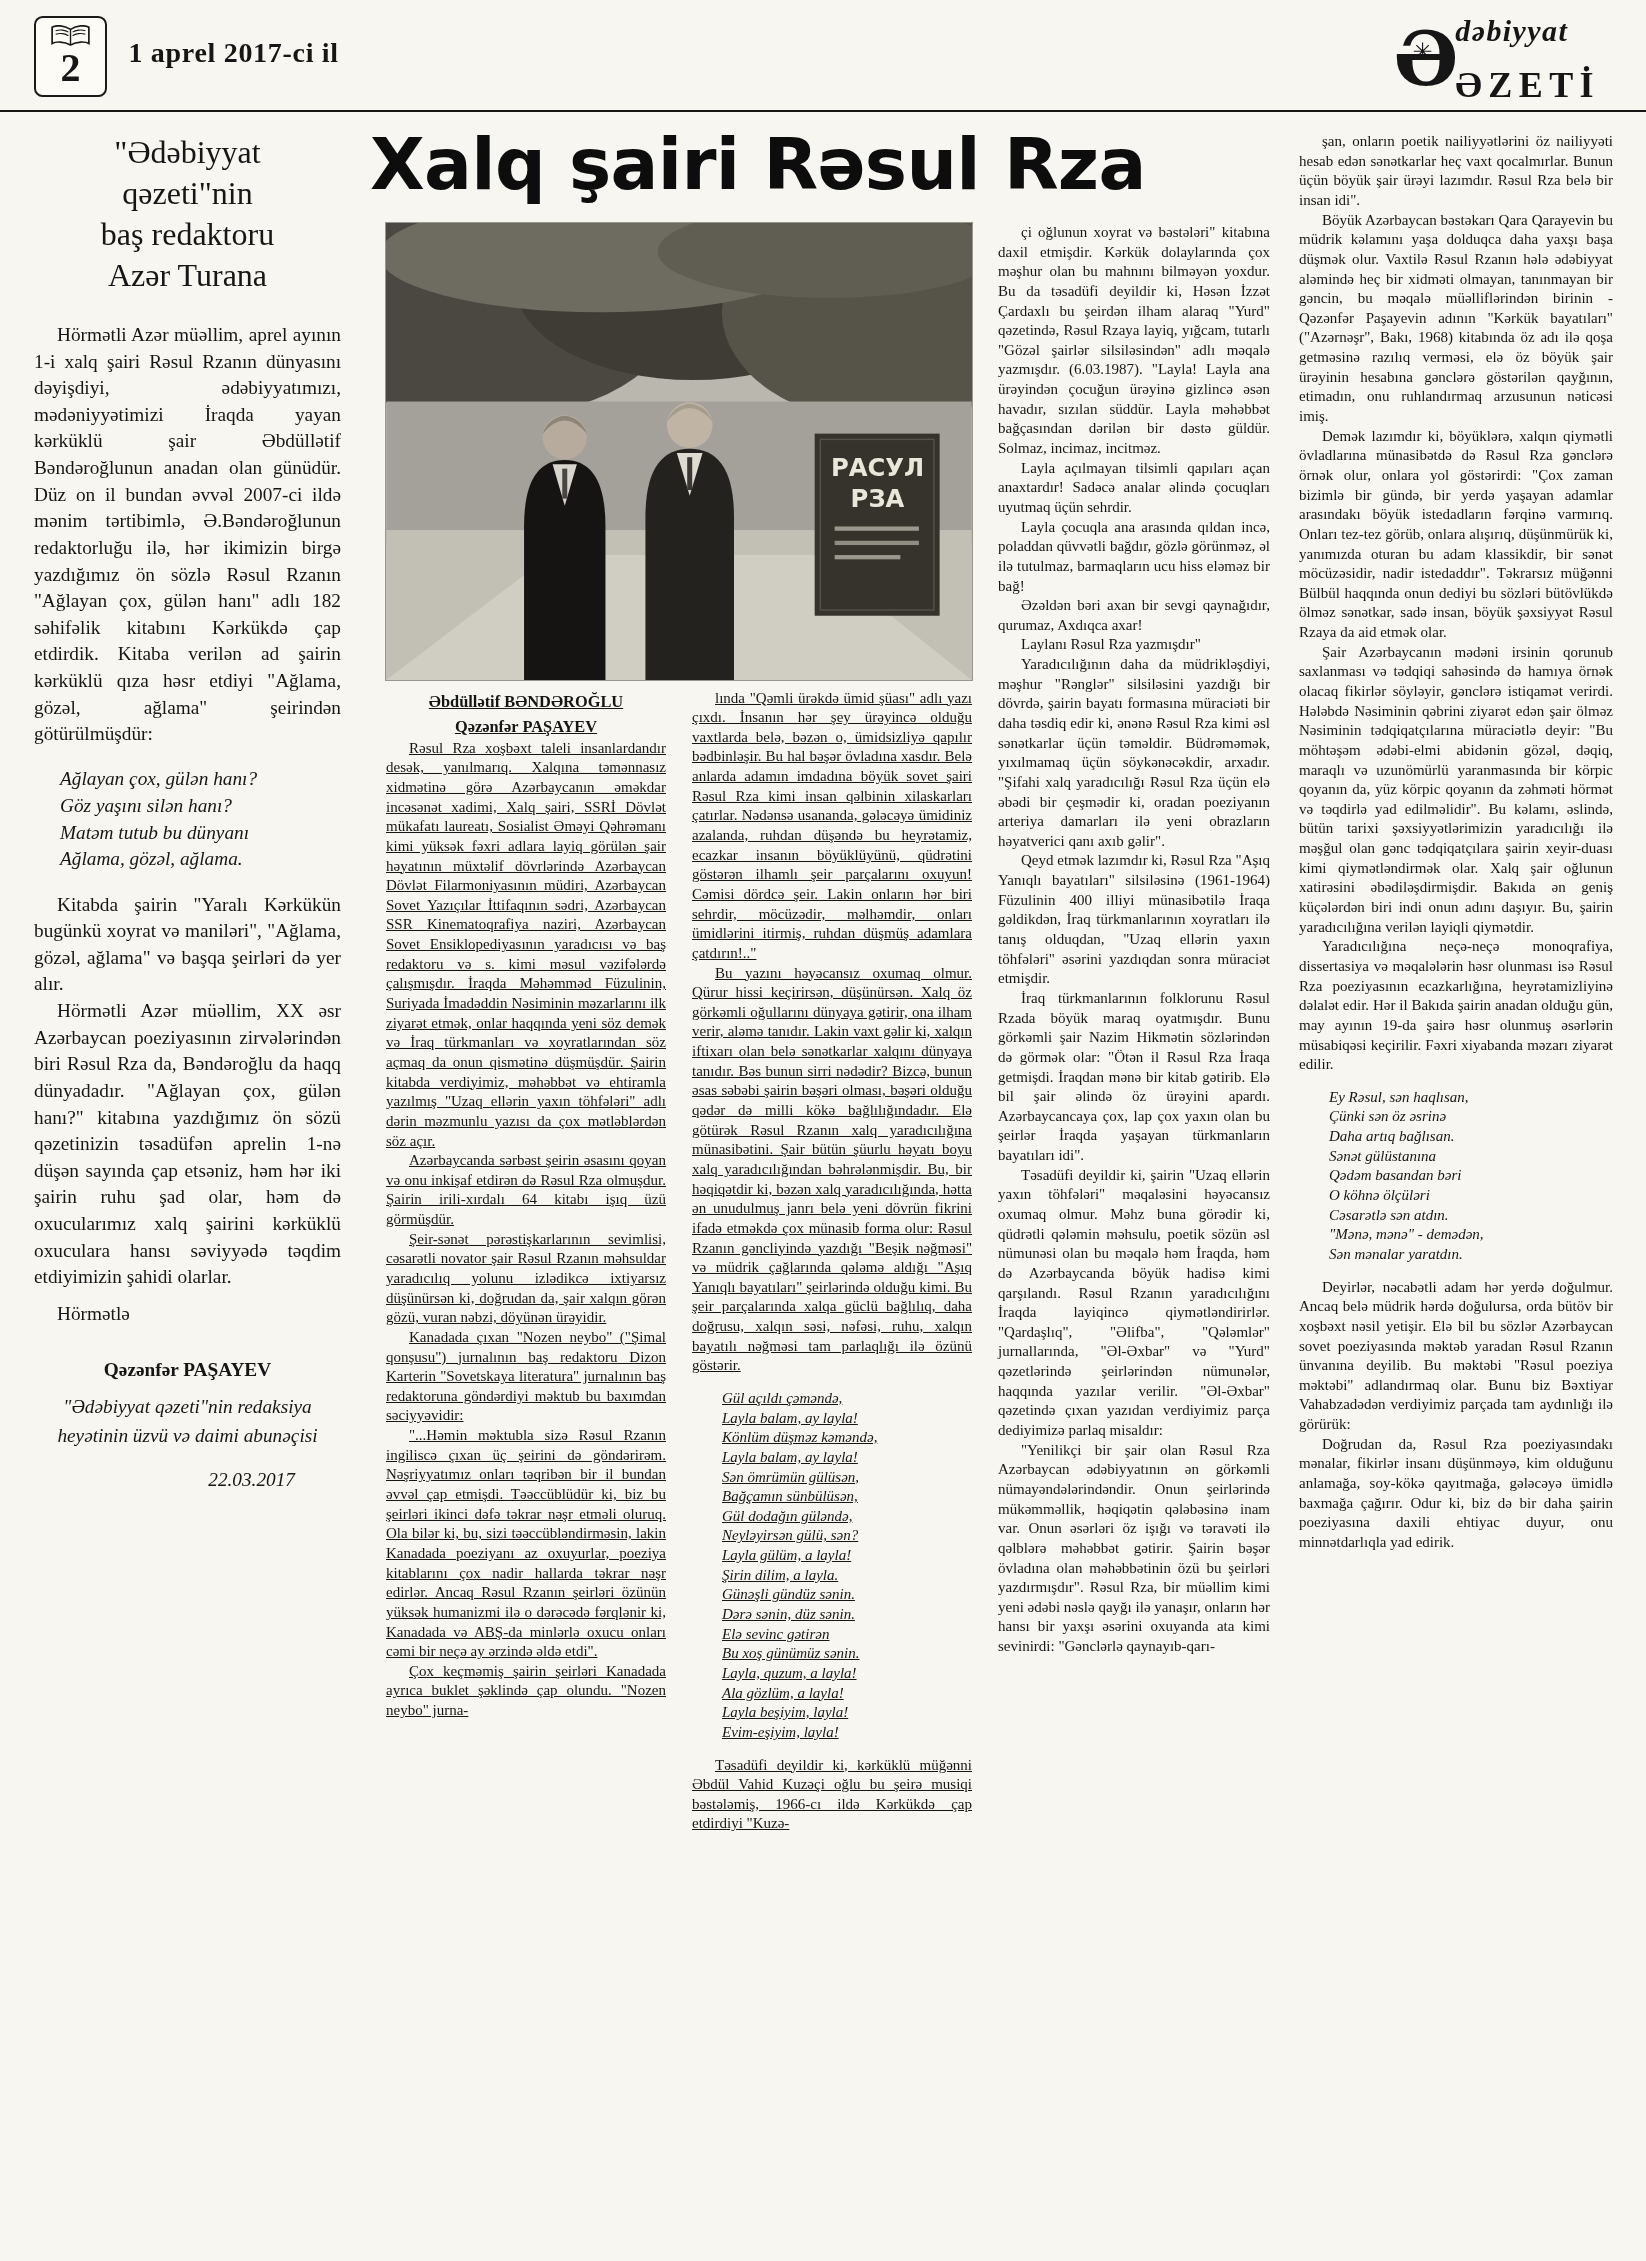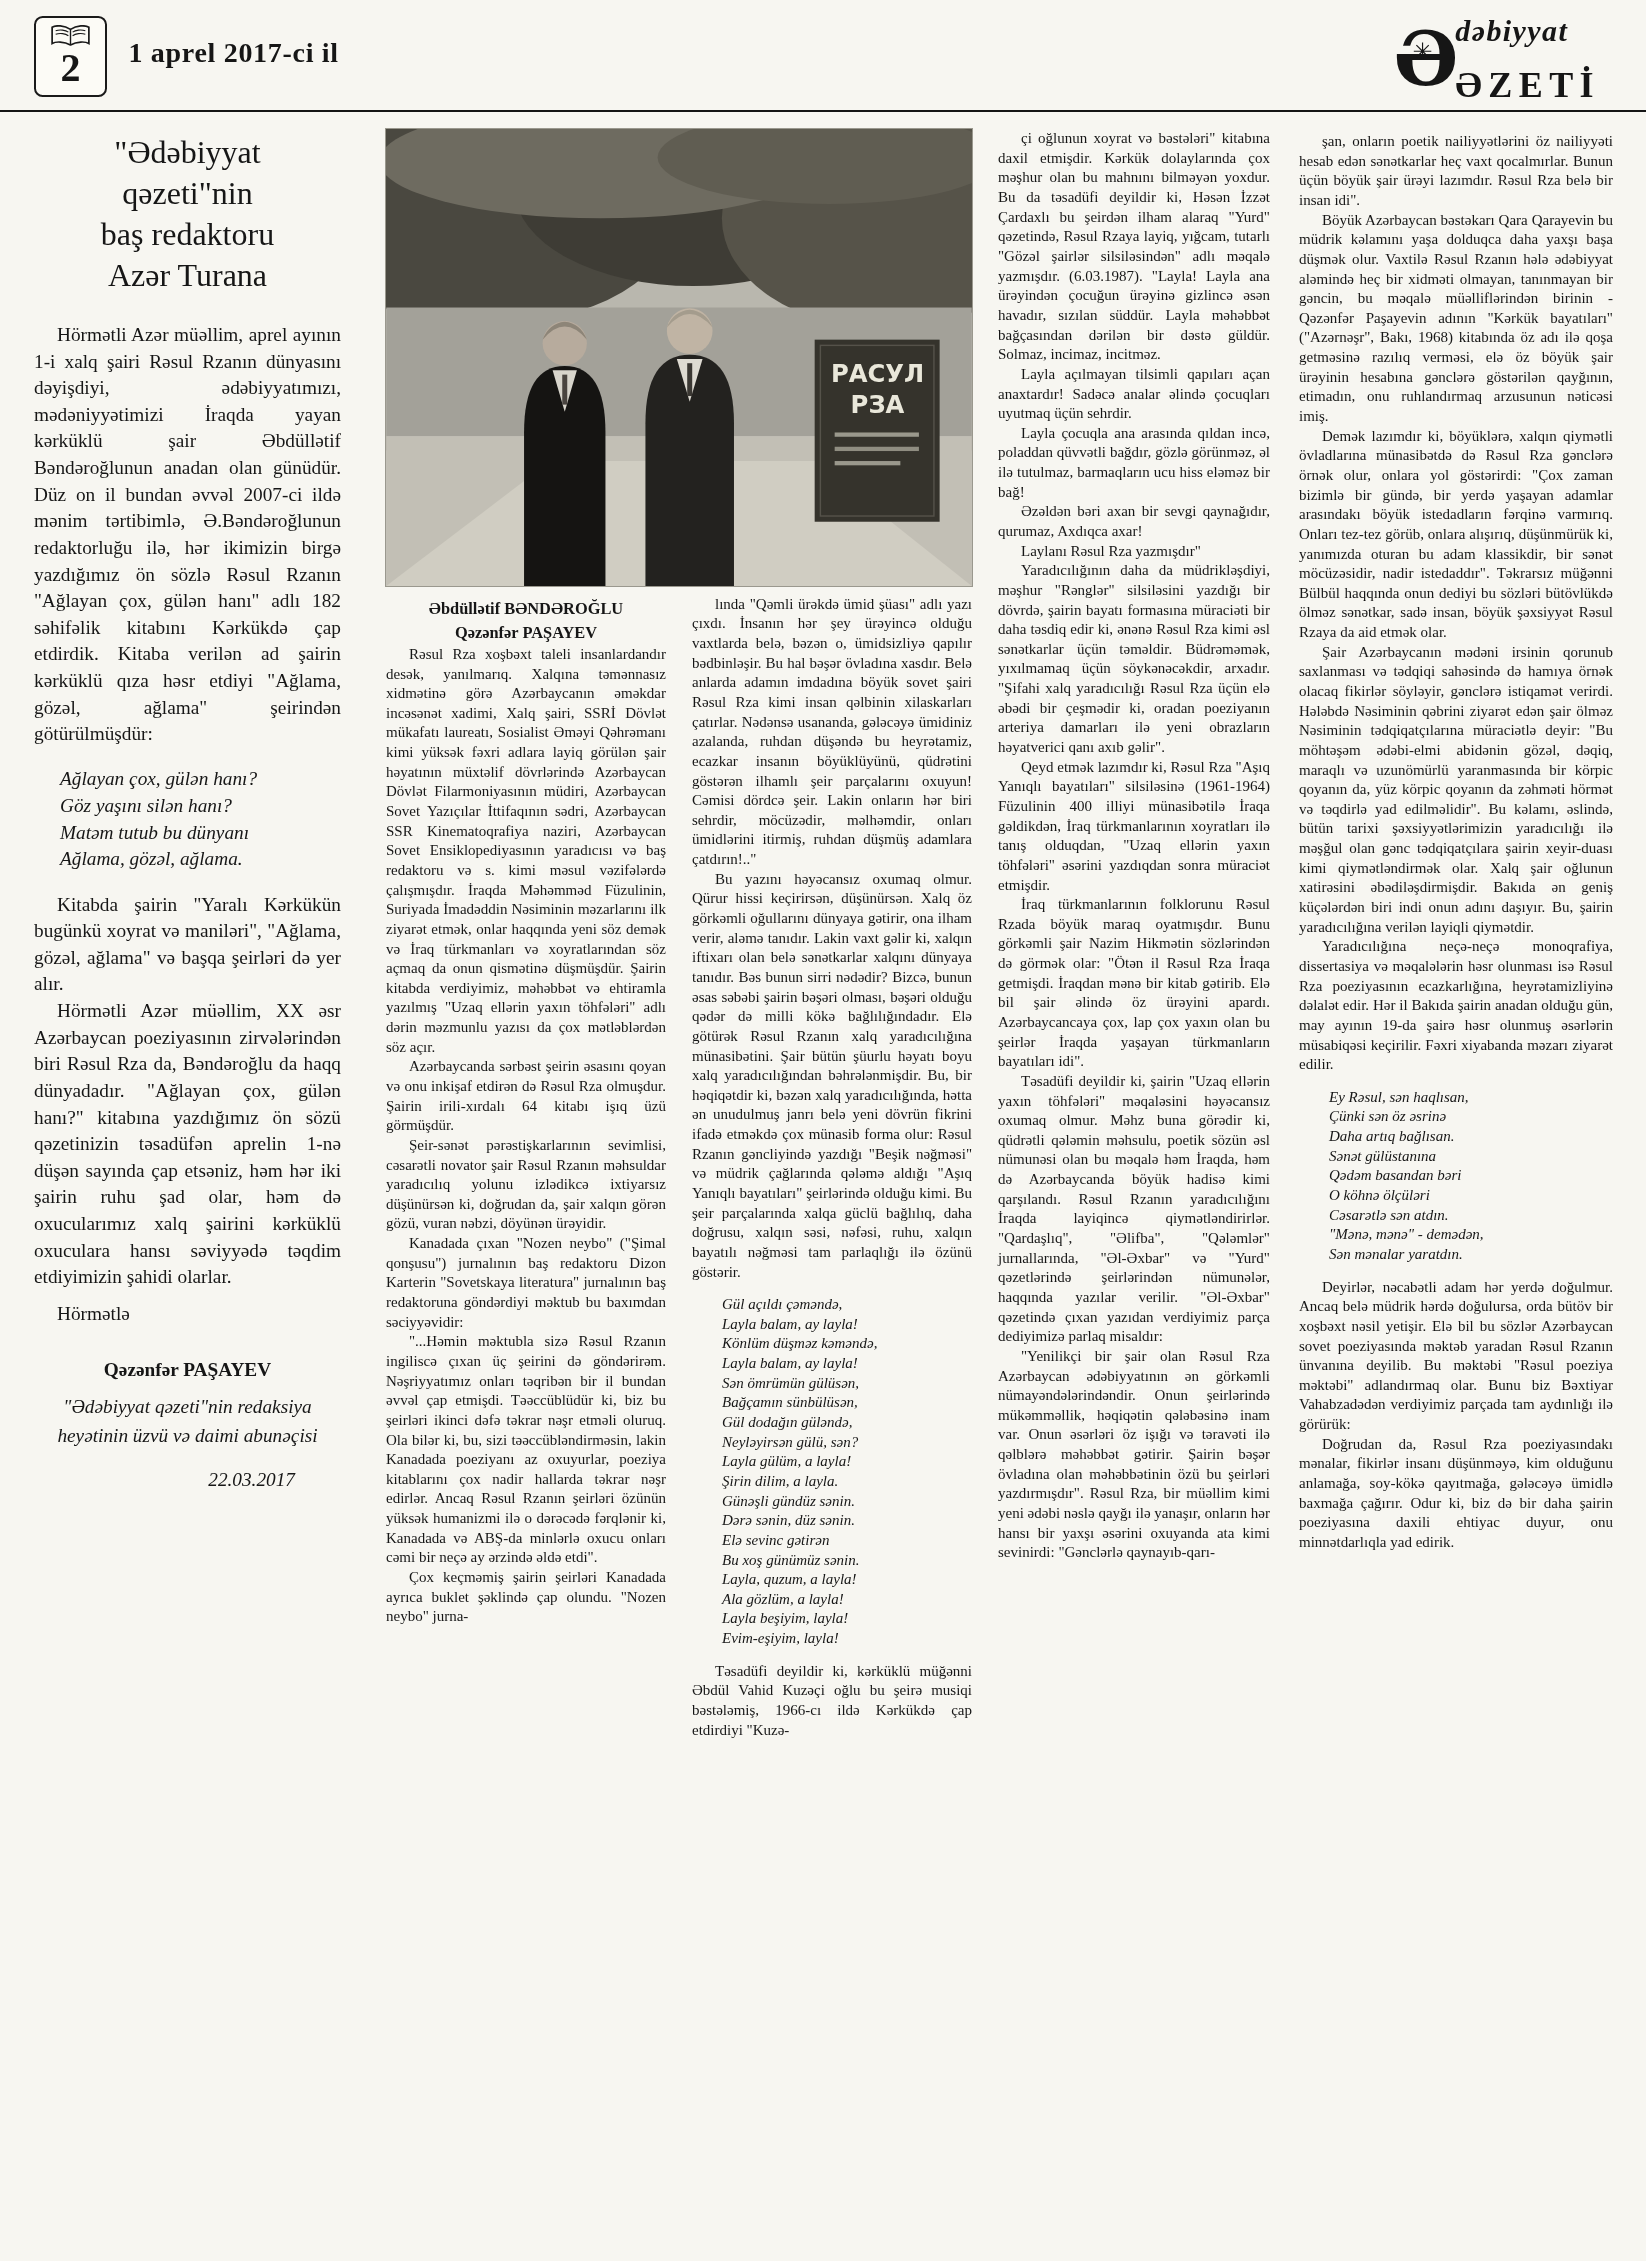--- a/index.html
+++ b/index.html
@@ -37,21 +37,21 @@
   .headline{
     font-family:"DejaVu Sans", sans-serif;font-weight:bold;
     font-size:71px;line-height:1.02;letter-spacing:-0.7px;white-space:nowrap;
     margin:0 0 21.4px;color:#0d0d0d;
   }
   .middle-body{display:flex;gap:26px;}
   .mid-left{width:586px;flex:none;margin-left:16px;}
   .photo{margin:0 0 8.6px;width:586px;height:457px;outline:0.7px solid #9a988e;}
   .photo svg{display:block;}
   .mid-cols{display:flex;gap:26px;}
-  .subcol{width:280px;flex:none;}
+  .subcol{width:280px;flex:none;text-decoration:underline;}
   .col4{flex:1;}
   .col-right{flex:1;padding-top:2.9px;}
   .art{font-size:15px;line-height:1.31;}
   
   .blk{margin:0;}
   .blk.p{text-align:justify;text-indent:23px;}
   .blk.poem{font-style:italic;white-space:pre-line;padding-left:30px;margin:13px 0;}
   .col-letter .blk.poem{margin:18.6px 0;padding-left:26px;}
   .blk.caption{font-weight:bold;text-align:center;text-indent:0;font-size:16.4px;margin:2.9px 0 1.4px;}
   .blk.closing{text-indent:23px;margin-top:10px;}
@@ -100,20 +100,21 @@
           <div class="blk p">Kitabda şairin "Yaralı Kərkükün bugünkü xoyrat və maniləri", "Ağlama, gözəl, ağlama" və başqa şeirləri də yer alır.</div>
           <div class="blk p">Hörmətli Azər müəllim, XX əsr Azərbaycan poeziyasının zirvələrindən biri Rəsul Rza da, Bəndəroğlu da haqq dünyadadır. "Ağlayan çox, gülən hanı?" kitabına yazdığımız ön sözü qəzetinizin təsadüfən aprelin 1-nə düşən sayında çap etsəniz, həm hər iki şairin ruhu şad olar, həm də oxucularımız xalq şairini kərküklü oxuculara hansı səviyyədə təqdim etdiyimizin şahidi olarlar.</div>
           <div class="blk closing">Hörmətlə</div>
           <div class="blk sig-name">Qəzənfər PAŞAYEV</div>
           <div class="blk sig-role">"Ədəbiyyat qəzeti"nin redaksiya heyətinin üzvü və daimi abunəçisi</div>
           <div class="blk sig-date">22.03.2017</div>
         </div>
     </div>
 
     <div class="middle">
+      <h1 class="headline">Xalq şairi Rəsul Rza</h1>
       <div class="middle-body">
         <div class="mid-left">
           <figure class="photo">
             <svg width="586" height="457" viewBox="0 0 820 640">
               <rect x="0" y="0" width="820" height="640" fill="#b9b7ae"></rect>
               <ellipse cx="140" cy="115" rx="270" ry="160" fill="#4a4840"></ellipse>
               <ellipse cx="430" cy="85" rx="250" ry="135" fill="#3e3c35"></ellipse>
               <ellipse cx="700" cy="125" rx="230" ry="155" fill="#565349"></ellipse>
               <ellipse cx="300" cy="45" rx="310" ry="80" fill="#6e6b60"></ellipse>
               <ellipse cx="620" cy="40" rx="240" ry="65" fill="#605d52"></ellipse>

